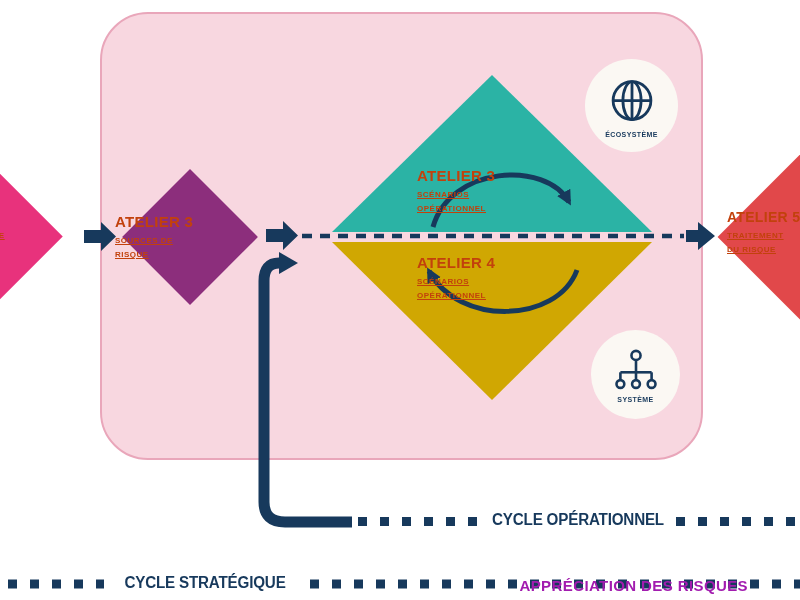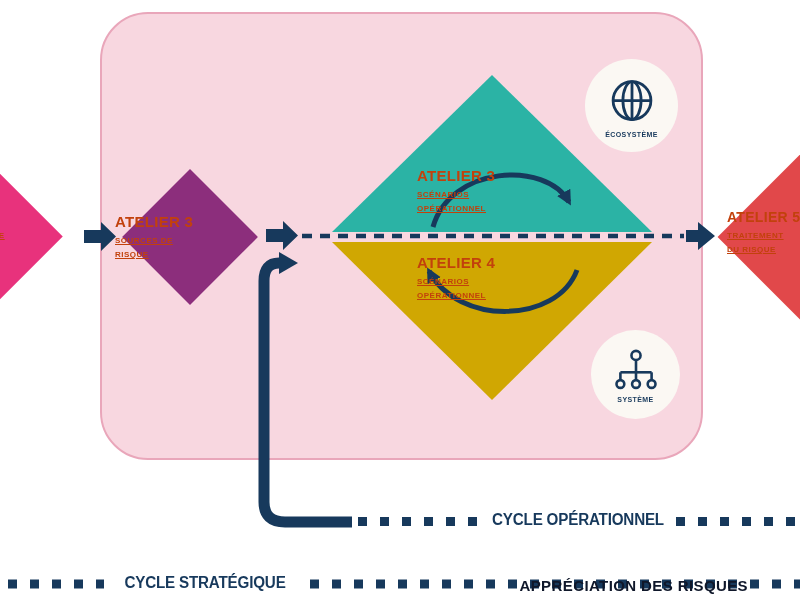--- a/index.html
+++ b/index.html
@@ -7,21 +7,21 @@
     position:relative;width:800px;height:600px;overflow:hidden;background:#ffffff;
     font-family:"Liberation Sans", sans-serif;
   }
   
   #region{
     position:absolute;left:100px;top:12px;width:599px;height:444px;
     background:#f8d7e0;border:2px solid #e9a6ba;border-radius:48px;
   }
   #region-label{
     position:absolute;right:52px;bottom:6px;
-    font-size:15px;font-weight:bold;color:#0f172a;letter-spacing:.4px;
+    font-size:15px;font-weight:bold;color:#a21caf;letter-spacing:.4px;
   }
   
   .diamond{position:absolute;transform:rotate(45deg);}
   #d1{left:-64px;top:184px;width:105px;height:105px;background:#e8327c;}
   #d2{left:142px;top:189px;width:96px;height:96px;background:#8c2e7c;}
   #d5{left:742px;top:178px;width:118px;height:118px;background:#e1484a;}
   #d3{position:absolute;left:332px;top:75px;width:320px;height:157px;
       background:#2bb3a5;clip-path:polygon(50% 0,100% 100%,0 100%);}
   #d4{position:absolute;left:332px;top:242px;width:320px;height:158px;
       background:#d0a702;clip-path:polygon(0 0,100% 0,50% 100%);}

